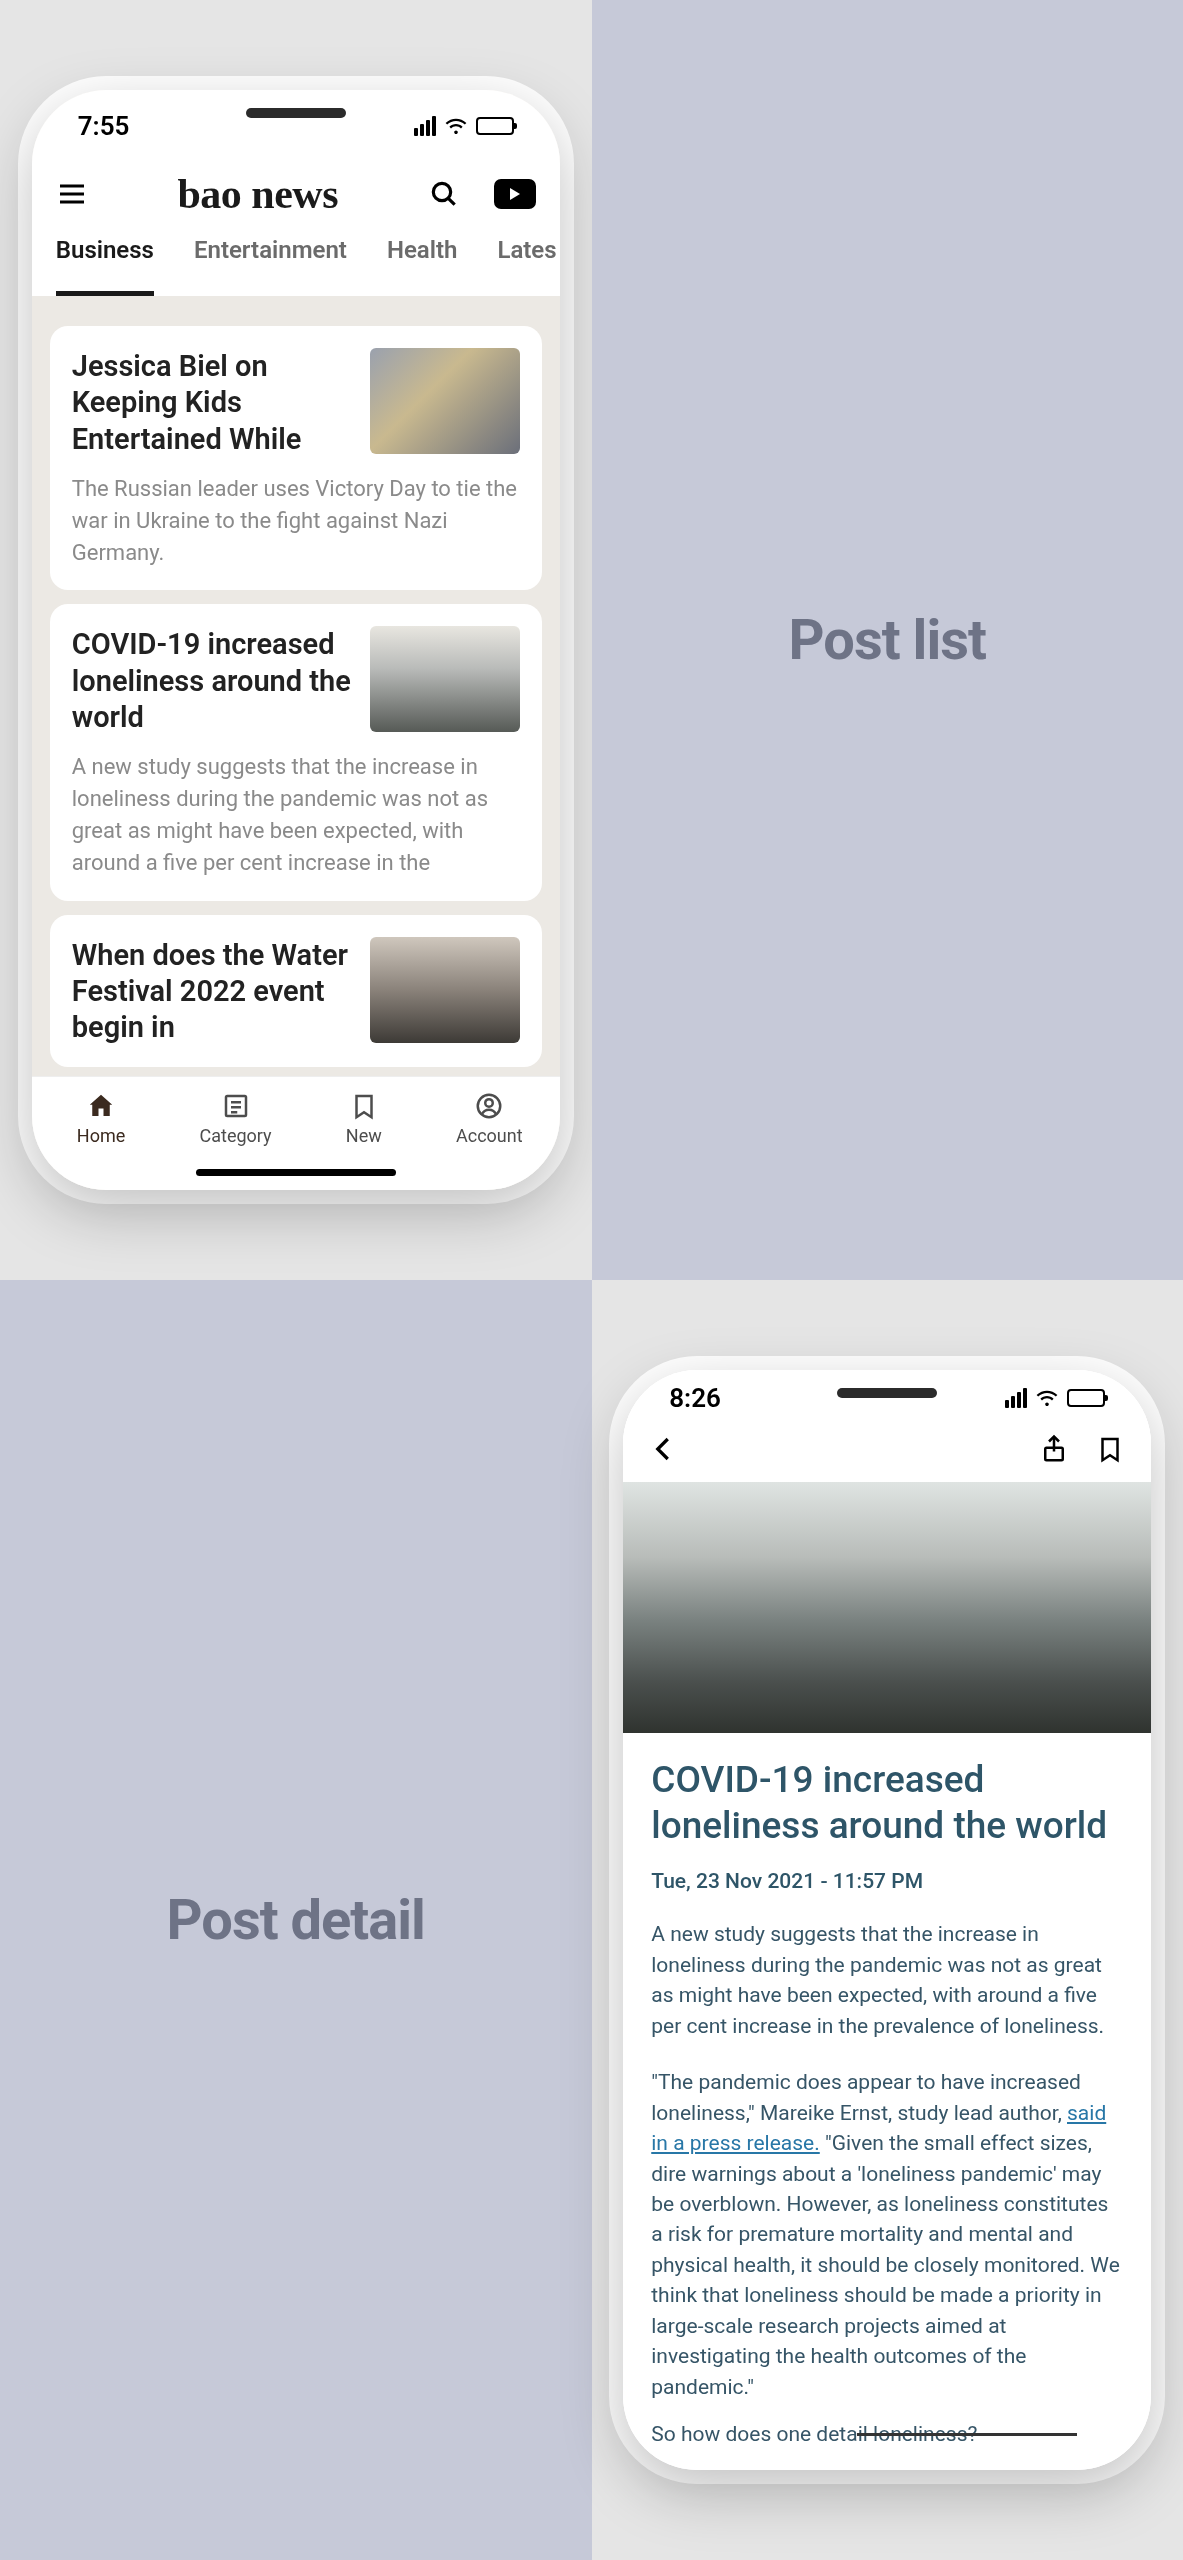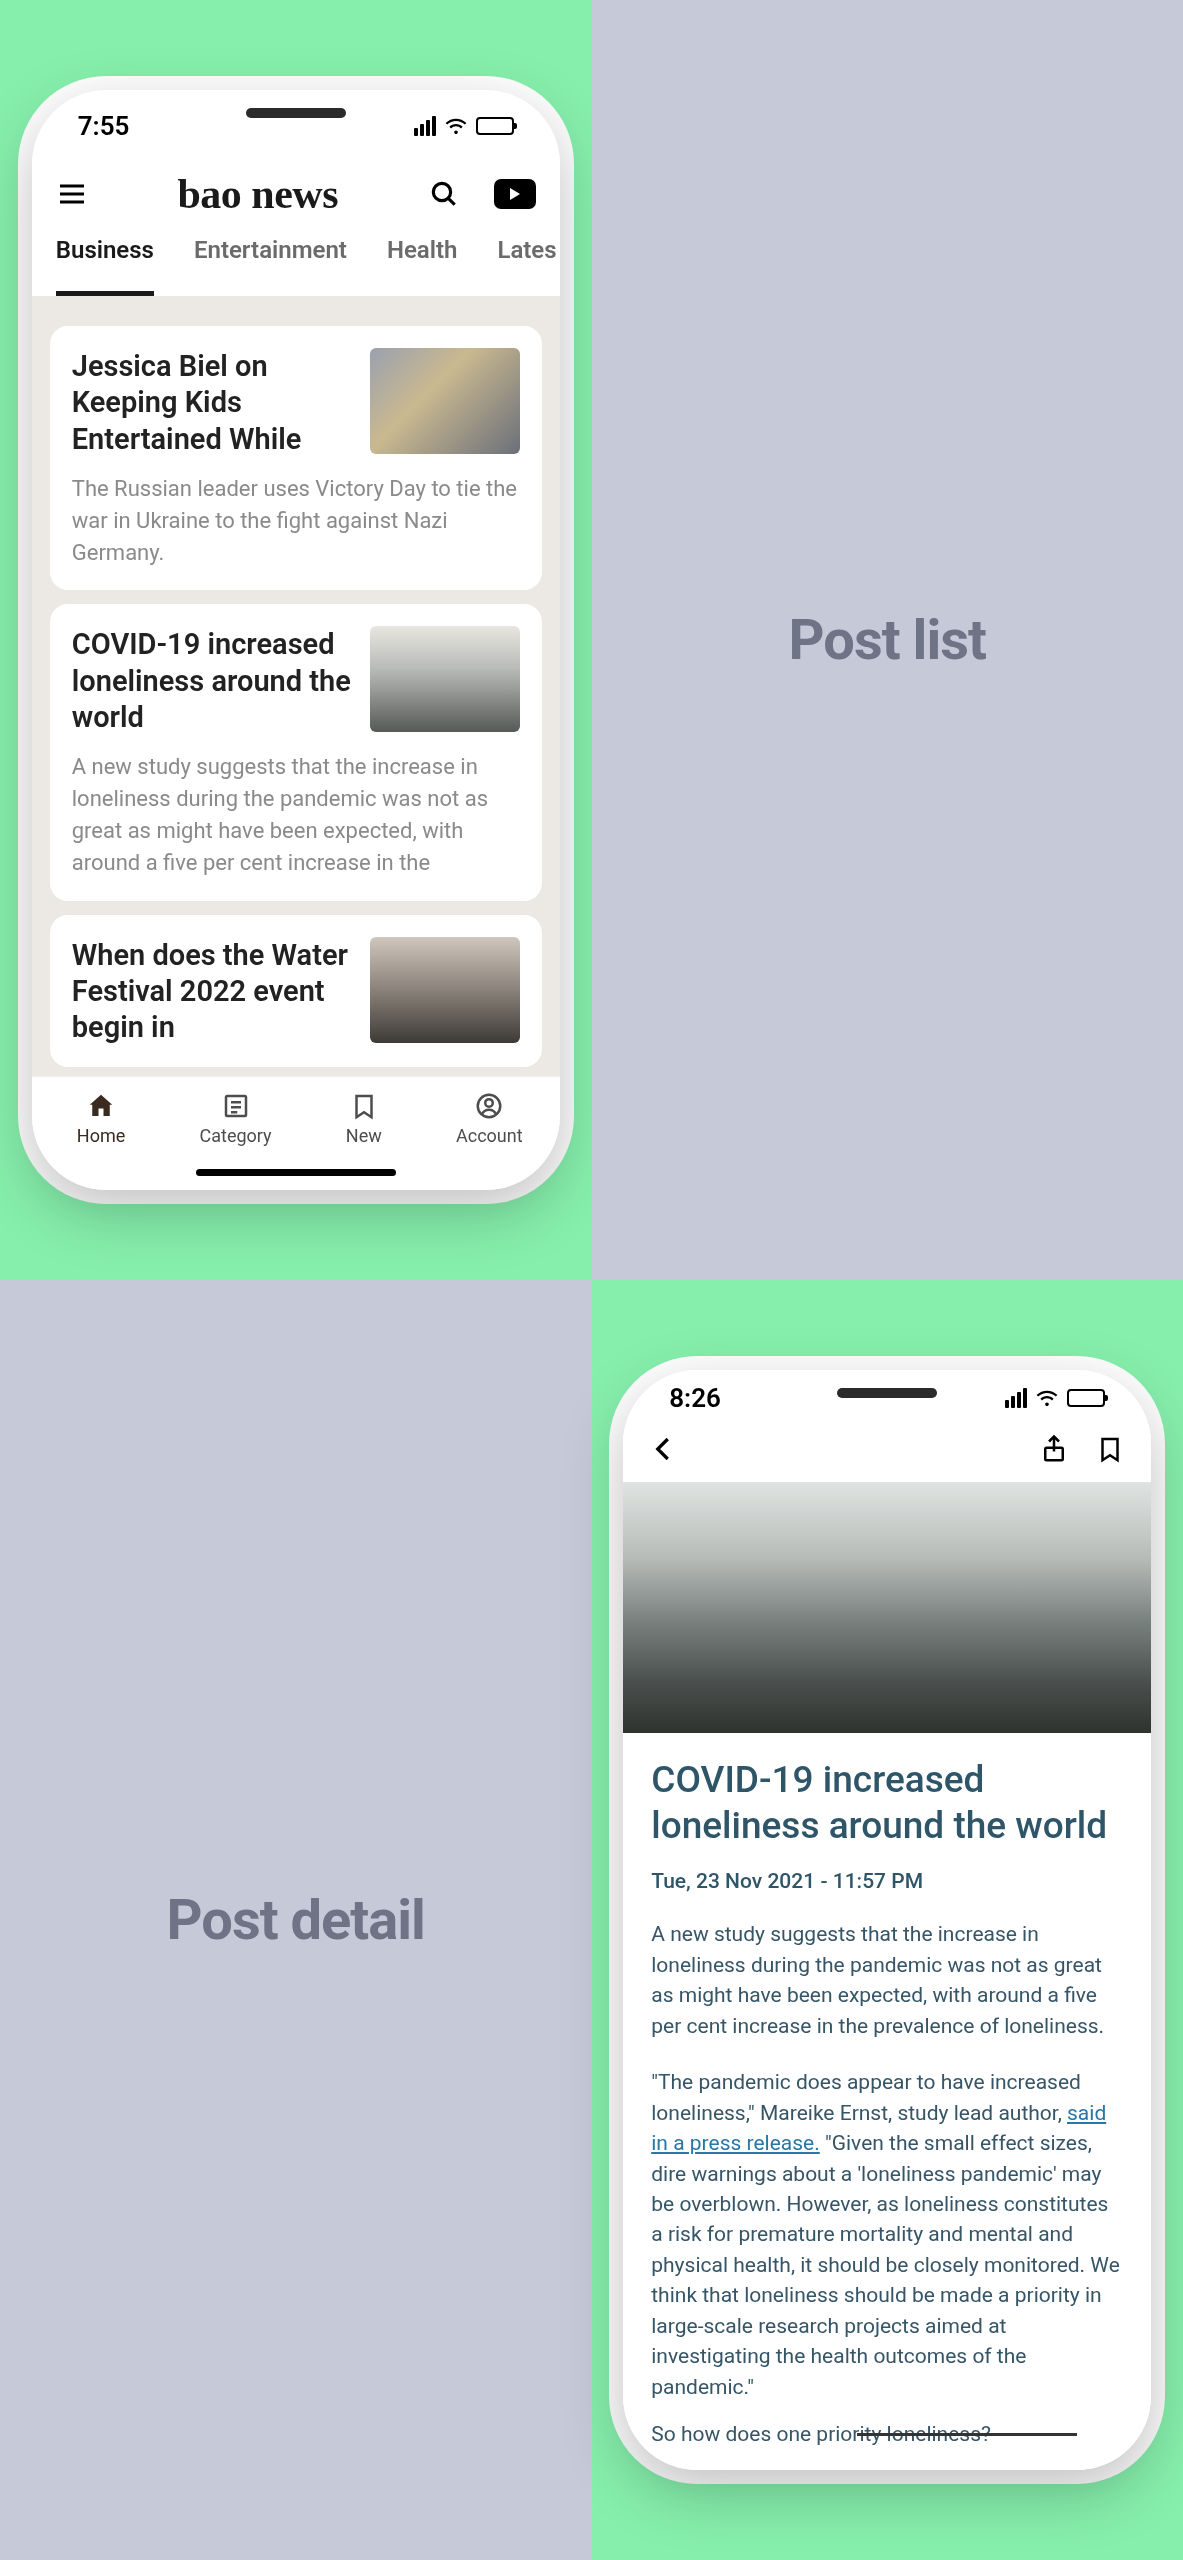--- a/index.html
+++ b/index.html
@@ -13,21 +13,21 @@
   display: grid;
   grid-template-columns: 1fr 1fr;
   grid-template-rows: 1fr 1fr;
 }
 .quad {
   position: relative;
   display: flex;
   align-items: center;
   justify-content: center;
 }
-.quad.dark { background: #86efac; }
+.quad.dark { background: #e5e5e5; }
 .quad.light { background: #C6C9D8; }
 .section-label {
   font-size: 56px;
   font-weight: 700;
   color: #6E7386;
   letter-spacing: -1px;
 }
 
 
 .phone {
@@ -326,20 +326,20 @@
 
         <div class="hero-img"></div>
 
         <div class="detail-body">
           <div class="detail-title">COVID-19 increased loneliness around the world</div>
           <div class="detail-date">Tue, 23 Nov 2021 - 11:57 PM</div>
           <div class="detail-para">A new study suggests that the increase in loneliness during the pandemic was not as great as might have been expected, with around a five per cent increase in the prevalence of loneliness.</div>
           <div class="detail-para">
             <span>"The pandemic does appear to have increased loneliness," Mareike Ernst, study lead author, </span><a href="#">said in a press release.</a><span> "Given the small effect sizes, dire warnings about a 'loneliness pandemic' may be overblown. However, as loneliness constitutes a risk for premature mortality and mental and physical health, it should be closely monitored. We think that loneliness should be made a priority in large-scale research projects aimed at investigating the health outcomes of the pandemic."</span>
           </div>
-          <div class="detail-cut">So how does one priority loneliness?</div>
+          <div class="detail-cut">So how does one detail loneliness?</div>
         </div>
 
       </div>
     </div>
   </div>
 
 </div>
 
 </body></html>

